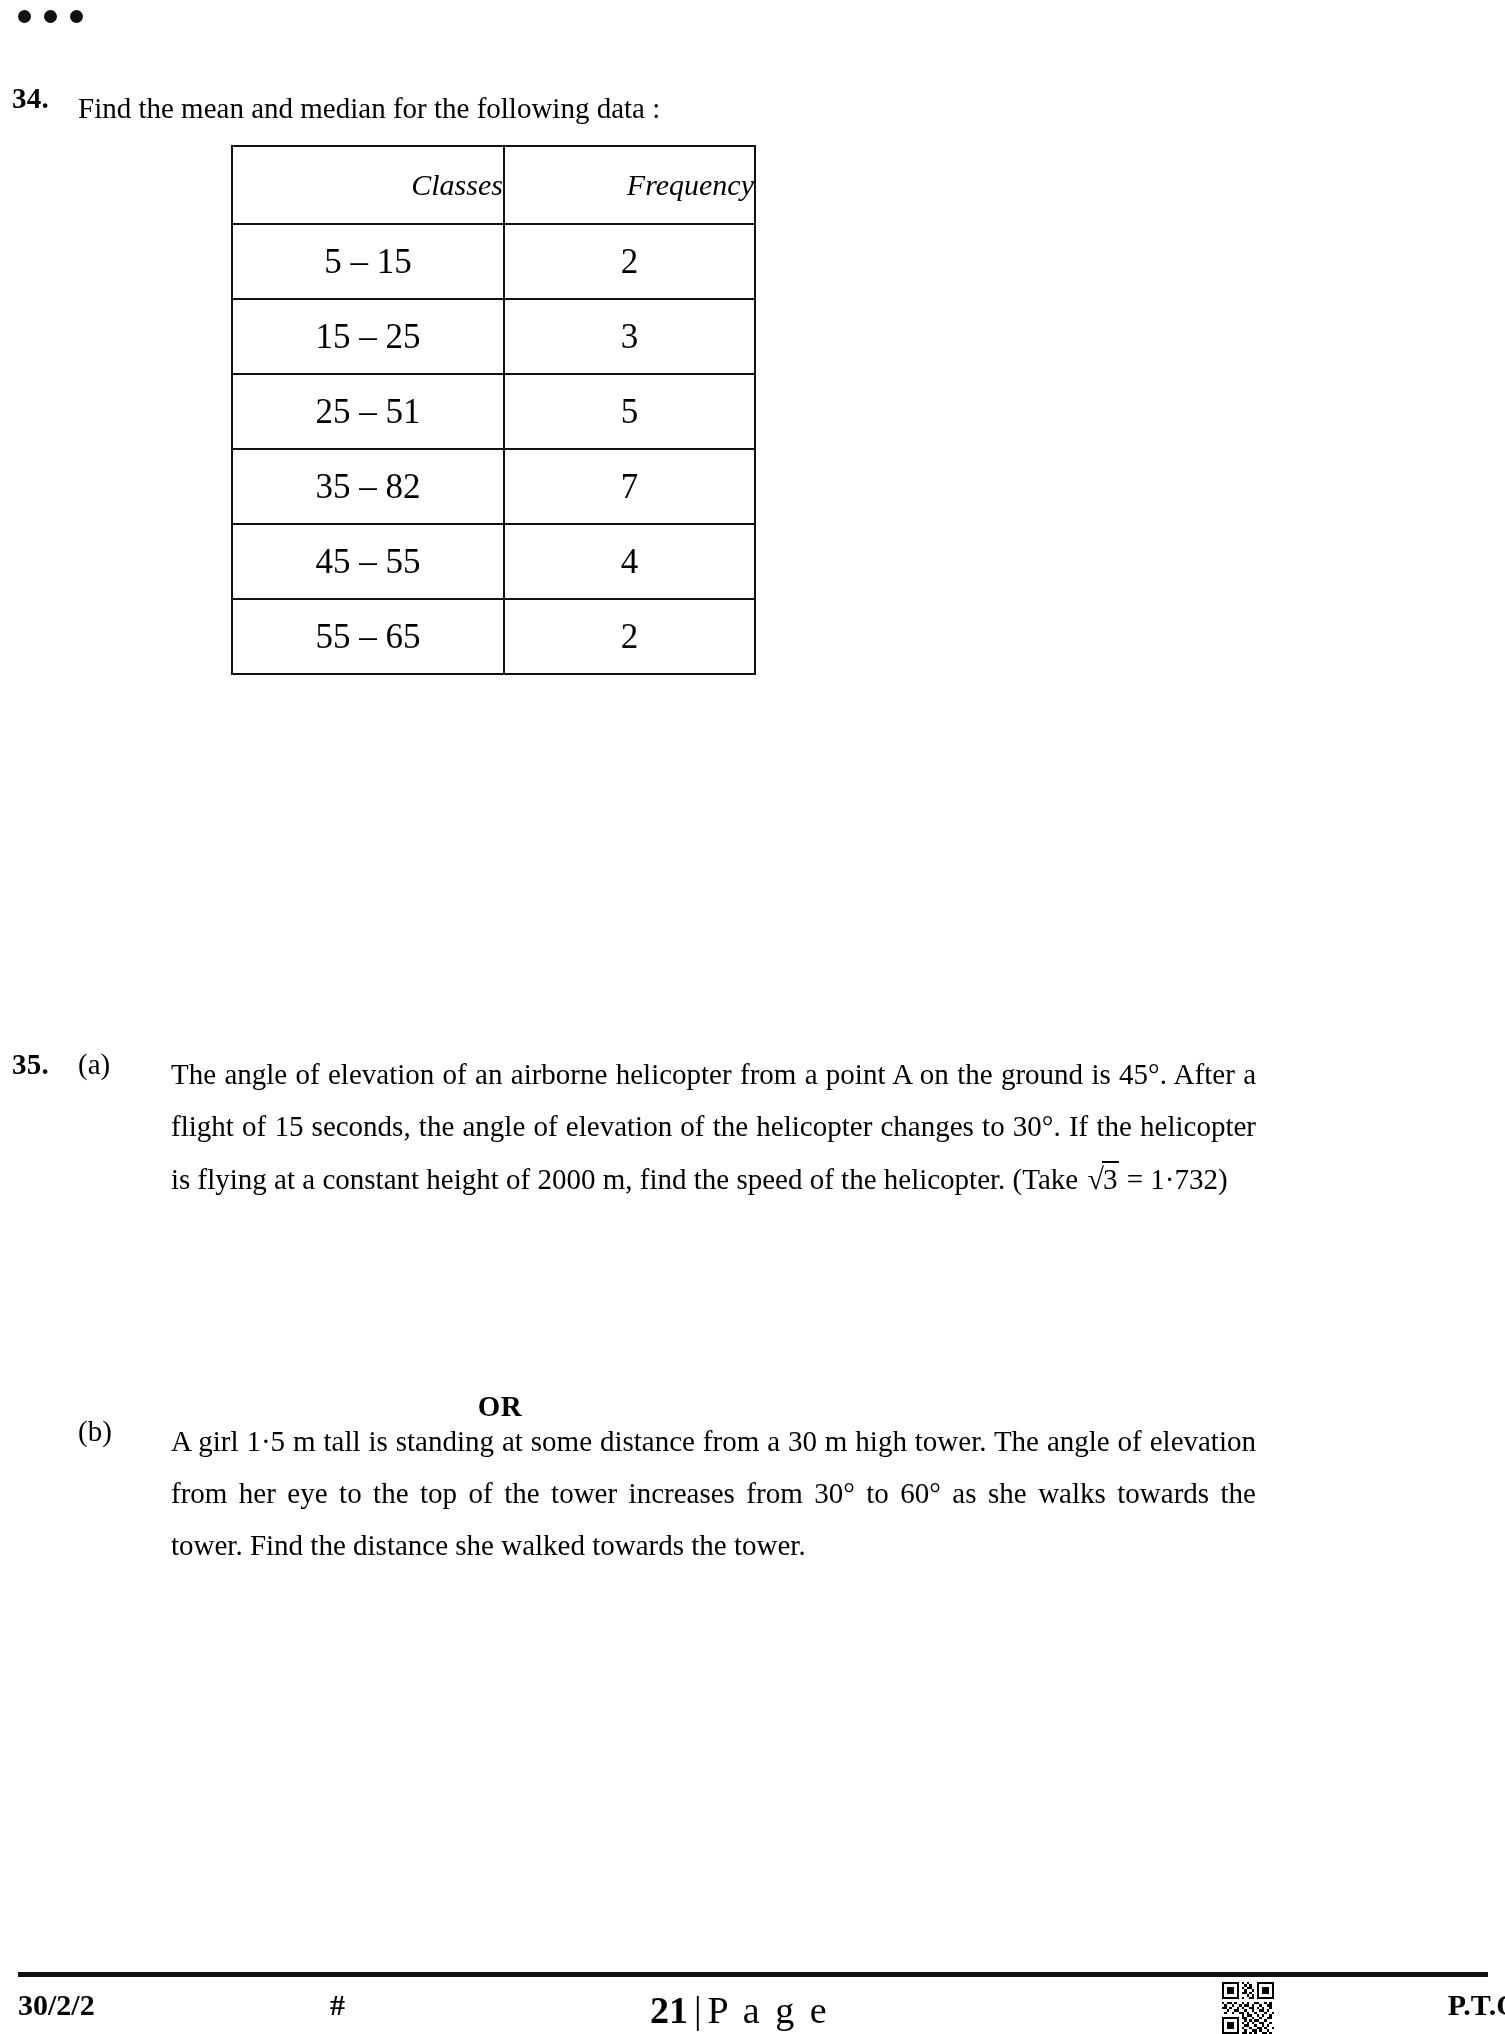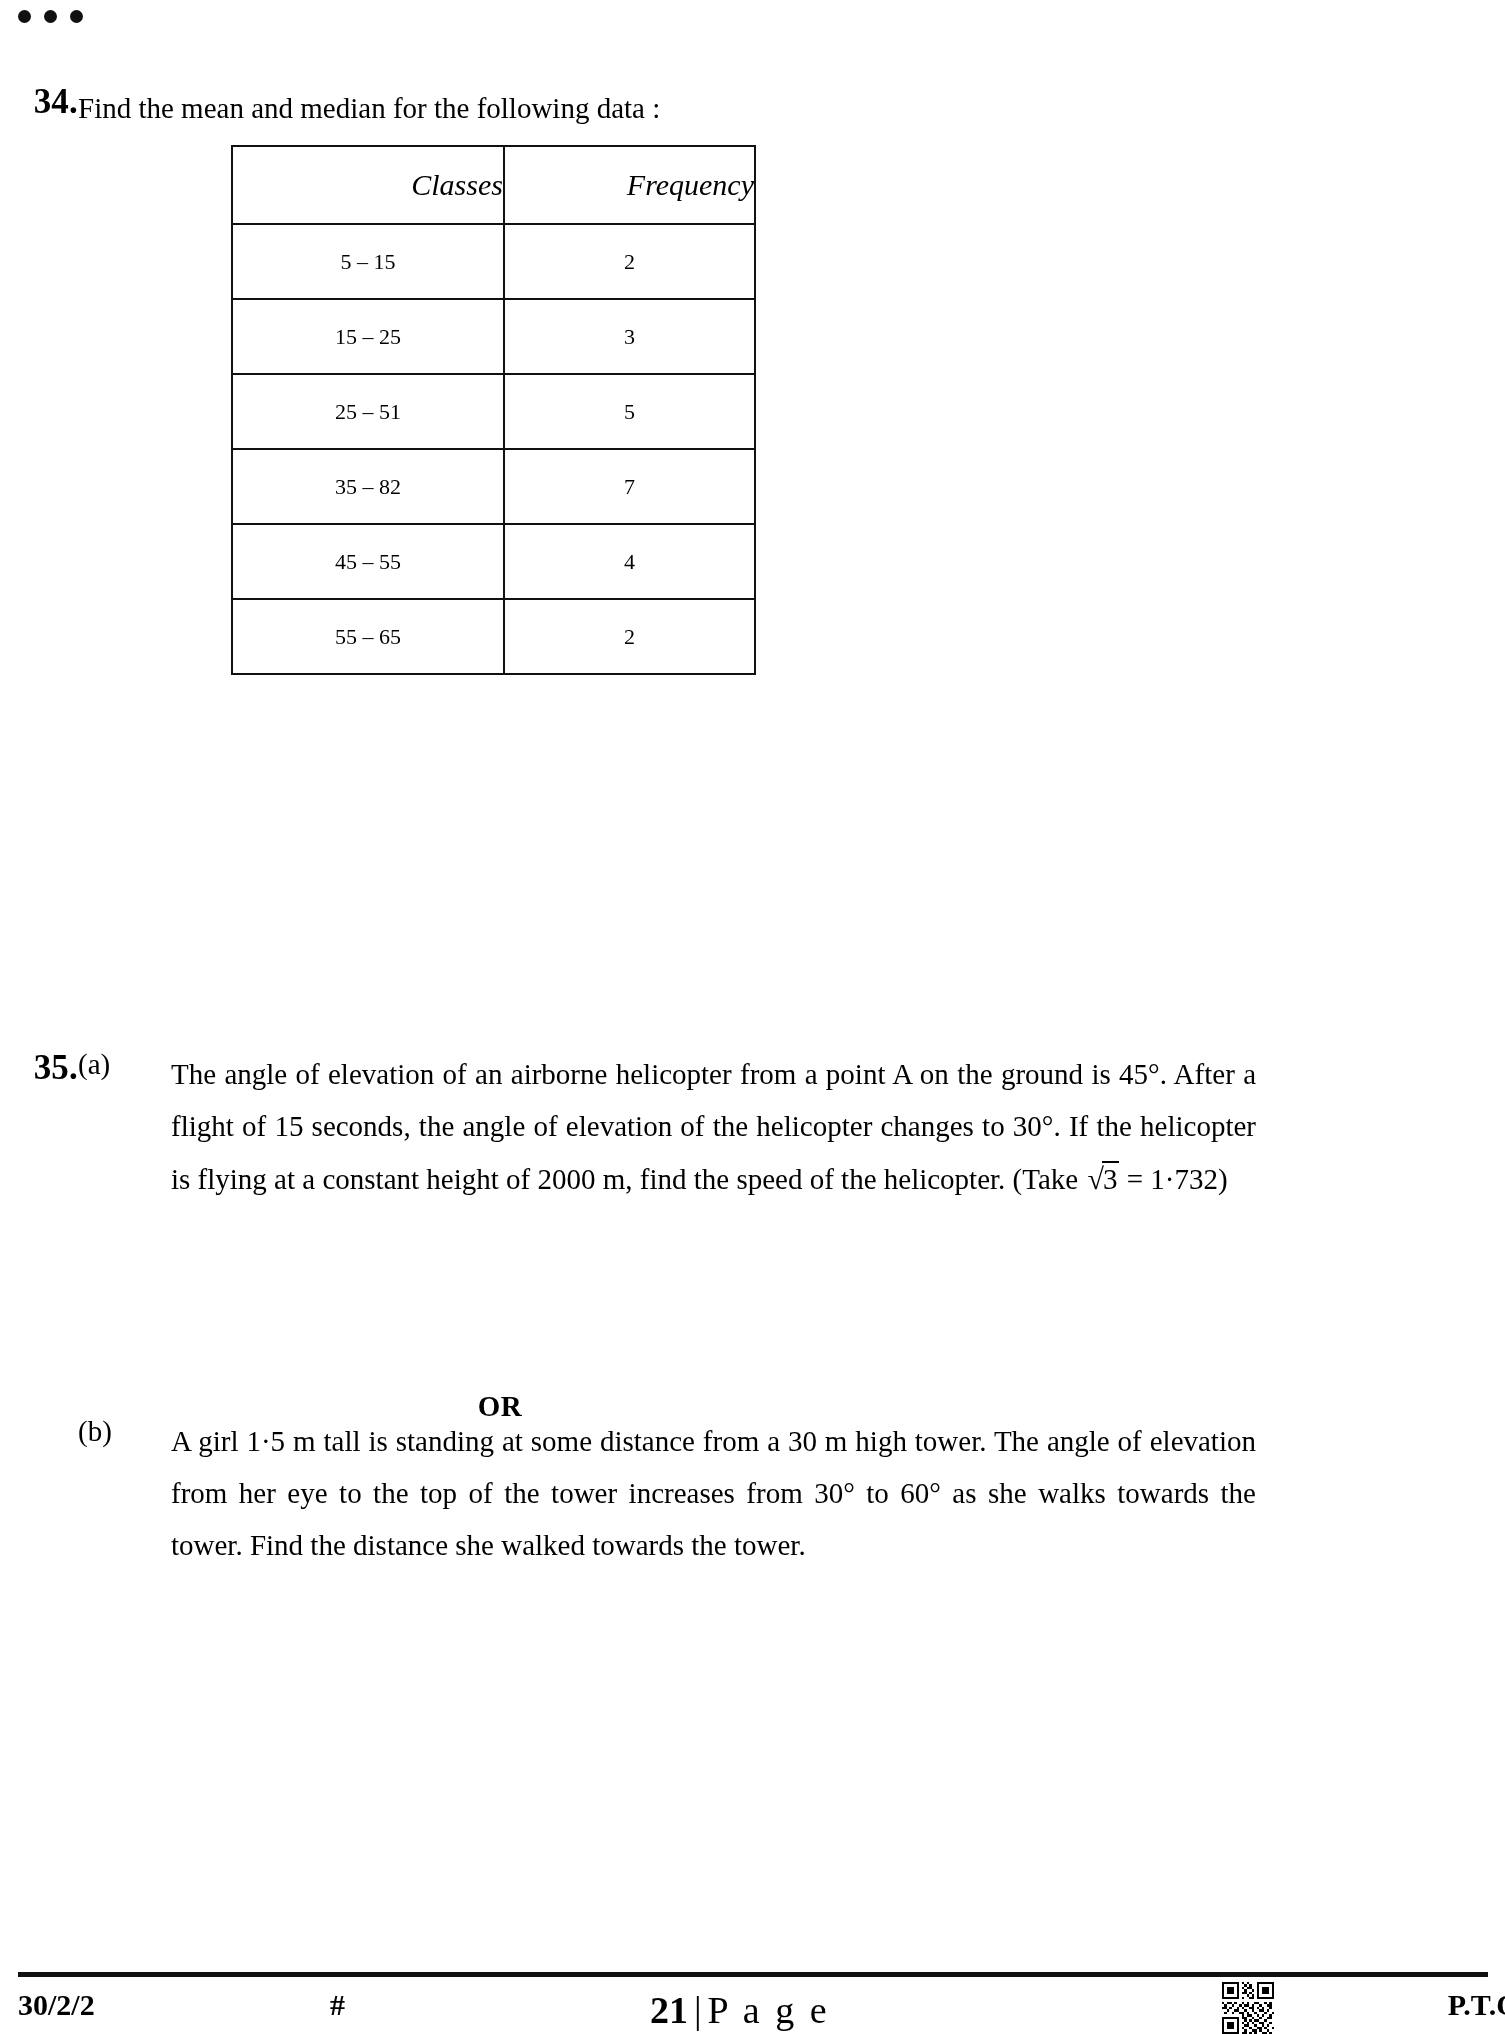--- a/index.html
+++ b/index.html
@@ -40,24 +40,24 @@
   }
 
   .qrow {
     display: flex;
     align-items: flex-start;
   }
 
   .qnum {
     width: 78px;
     min-width: 78px;
-    text-align: right;
+    text-align: left;
     font-weight: bold;
-    font-size: 35px;
-    padding-left: 20px;
+    font-size: 29px;
+    padding-left: 12px;
     box-sizing: border-box;
     letter-spacing: 0.2px;
   }
 
   .qsub {
     width: 93px;
     min-width: 93px;
     font-size: 29px;
   }
 
@@ -86,21 +86,21 @@
   }
   table.freq {
     border-collapse: collapse;
     width: 525px;
     table-layout: fixed;
   }
   table.freq th, table.freq td {
     border: 2px solid #111;
     text-align: center;
     vertical-align: middle;
-    font-size: 22px;
+    font-size: 35px;
     height: 73px;
     padding: 0;
   }
   table.freq th {
     font-style: italic;
     font-weight: normal;
     font-size: 30px;
     height: 76px;
     text-align: right;
   }

